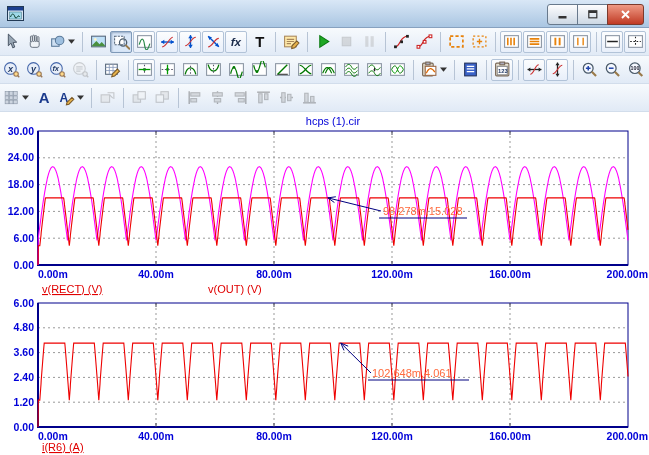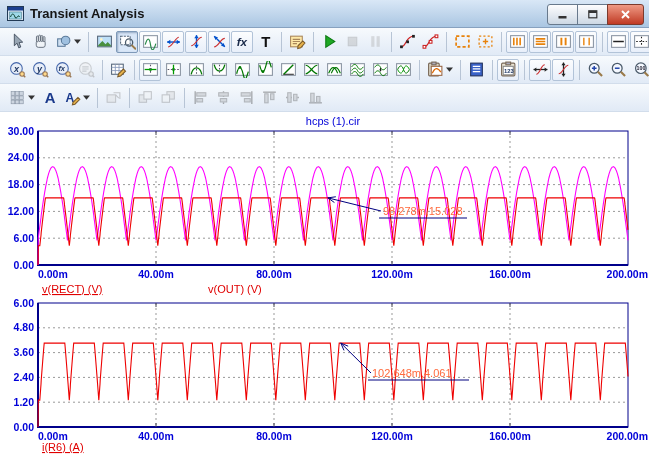--- a/index.html
+++ b/index.html
@@ -10,21 +10,21 @@
     display:flex;align-items:center;box-sizing:border-box}
   .title-icon{margin:0 6px 0 7px;display:flex}
   .title-text{font-size:13px;font-weight:700;color:#151515}
   .winbtns{position:absolute;right:5px;top:4px;display:flex}
   .winbtn{width:29px;height:19px;border:1px solid #68798c;margin-left:-1px;
     background:linear-gradient(#fdfdfe,#cdd8e4);display:flex;align-items:center;justify-content:center;cursor:default}
   .winbtn.min{border-radius:3px 0 0 3px}
   .winbtn.close{width:35px;background:linear-gradient(#ef9a85,#c03a24);border-radius:0 3px 3px 0;border-color:#7c3a2c}
   .toolbar{position:absolute;left:0;right:0;height:28px;display:flex;align-items:center;
     background:linear-gradient(#f7fafd,#e1eaf6);border-bottom:1px solid #d2ddeb;
-    padding-left:6px;box-sizing:border-box}
+    box-sizing:border-box}
   #tb1{top:28px}#tb2{top:56px}#tb3{top:84px}
   .tb-btn{width:22px;height:22px;margin-right:1px;flex:none;display:flex;align-items:center;
     justify-content:center;border:1px solid transparent;border-radius:2px;box-sizing:border-box}
   .tb-btn.widebtn{width:31px}
   .tb-btn.framed{border-color:#b2c3d8;background:linear-gradient(#fcfdfe,#e8effa)}
   .tb-btn.pressed{border-color:#7e99b8;background:#d9e7f8;box-shadow:inset 1px 1px 2px rgba(50,80,120,.4)}
   .tb-btn.disabled{opacity:.42;filter:grayscale(.9)}
   .tb-sep{width:1px;height:20px;background:#b7c4d5;margin:0 4px;flex:none}
   .caret{margin-left:2px;display:flex}
   .leftstrip{position:absolute;left:0;top:112px;bottom:0;width:6px;background:#d3e2f4;border-right:1px solid #b4c7de}
@@ -38,21 +38,20 @@
 
 <div class="titlebar">
   <span class="title-icon">
     <svg width="17" height="15" viewBox="0 0 17 15">
       <rect x="0.5" y="0.5" width="16" height="14" fill="#d8e6f4" stroke="#223a55"></rect>
       <rect x="1" y="1" width="15" height="3.5" fill="#1b3f8f"></rect>
       <rect x="2.5" y="6" width="12" height="7" fill="#9fd8e8" stroke="#3a6a7a" stroke-width=".5"></rect>
       <path d="M3.5 11c1.5-4 3-4 4.5 0s3-4 4.5 0" stroke="#0a3a2a" fill="none"></path>
     </svg>
   </span>
-  <span class="title-text">Transient Analysis</span>
   <div class="winbtns">
     <div class="winbtn min">
       <svg width="9" height="8">
           <rect x="0.5" y="5" width="8" height="2.5" fill="#333"></rect>
         </svg>
     </div>
     <div class="winbtn">
       <svg width="10" height="9">
           <rect x="0.8" y="0.8" width="8" height="7" fill="none" stroke="#333" stroke-width="1.2"></rect>
           <rect x="0.8" y="0.8" width="8" height="2.2" fill="#333"></rect>

